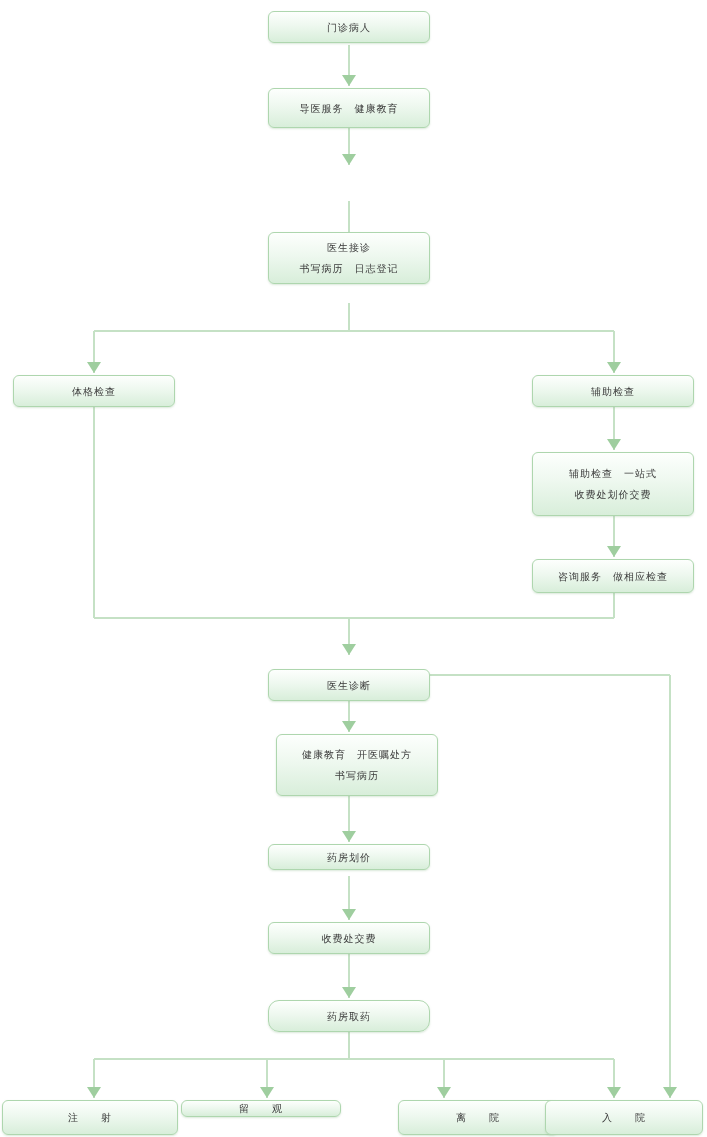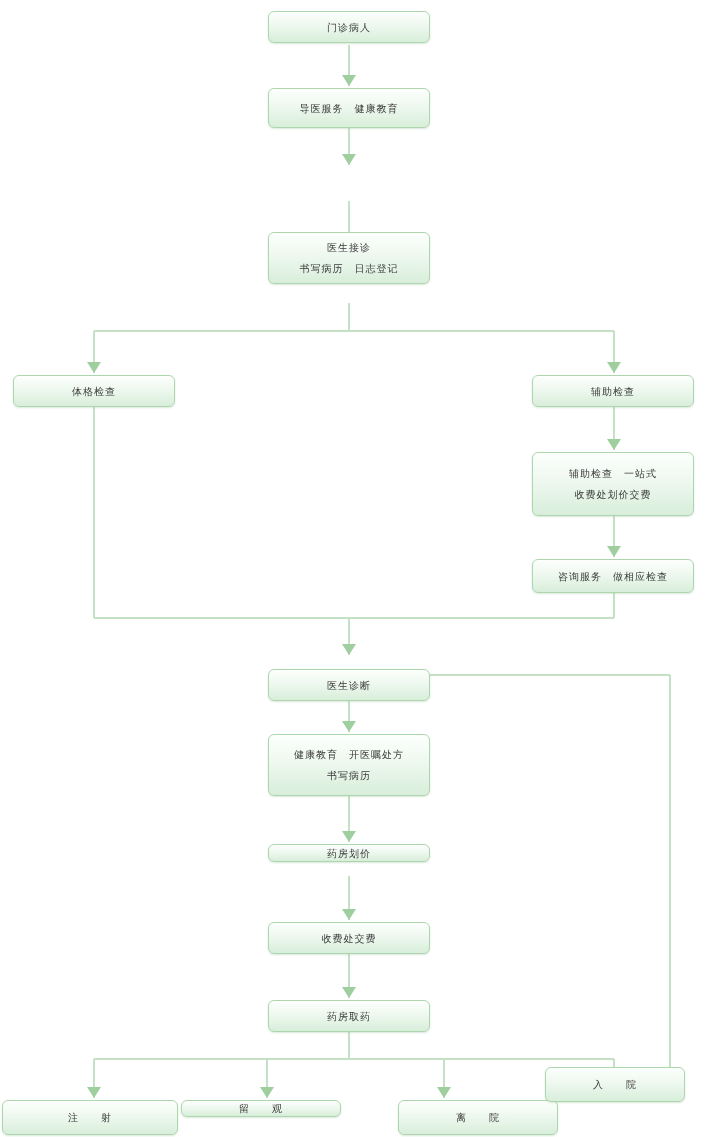--- a/index.html
+++ b/index.html
@@ -45,28 +45,28 @@
   
   .n-outpatient        { left: 268px; top: 11px;   width: 162px; height: 32px; }
   .n-guide             { left: 268px; top: 88px;   width: 162px; height: 40px; }
   .n-registration      { left: 268px; top: 167px;  width: 162px; height: 32px; }
   .n-reception         { left: 268px; top: 232px;  width: 162px; height: 52px; }
   .n-physical          { left: 13px;  top: 375px;  width: 162px; height: 32px; }
   .n-auxiliary         { left: 532px; top: 375px;  width: 162px; height: 32px; }
   .n-auxfee            { left: 532px; top: 452px;  width: 162px; height: 64px; }
   .n-consult           { left: 532px; top: 559px;  width: 162px; height: 34px; text-align: right; }
   .n-diagnosis         { left: 268px; top: 657px;  width: 162px; height: 32px; margin-top: 12px; }
-  .n-education         { left: 268px; top: 734px;  width: 162px; height: 62px; }
-  .n-pricing           { left: 268px; top: 844px;  width: 162px; height: 18px; }
+  .n-education         { left: 276px; top: 734px;  width: 162px; height: 62px; }
+  .n-pricing           { left: 268px; top: 844px;  width: 162px; height: 26px; }
   .n-payment           { left: 268px; top: 922px;  width: 162px; height: 32px; }
-  .n-dispense          { left: 268px; top: 1000px; width: 162px; height: 32px; }
+  .n-dispense          { left: 268px; top: 1000px; width: 162px; height: 32px; border-radius: 11px; }
   .n-injection         { left: 2px;   top: 1100px; width: 176px; height: 35px; }
   .n-observation       { left: 181px; top: 1100px; width: 160px; height: 17px; }
   .n-discharge         { left: 362px; top: 1100px; width: 160px; height: 35px; margin-left: 36px; }
-  .n-admission         { left: 545px; top: 1067px; width: 140px; height: 35px; }
+  .n-admission         { left: 545px; top: 1100px; width: 158px; height: 35px; }
 </style>
 </head>
 <body>
 
 <div class="canvas">
 
   <svg class="connectors" width="707" height="1137" viewBox="0 0 707 1137">
     <defs>
       <marker id="ah" markerUnits="userSpaceOnUse" markerWidth="16" markerHeight="16" refX="11" refY="7" orient="auto">
         <path d="M0,0 L11,7 L0,14 Z" fill="#9fce9f"></path>

